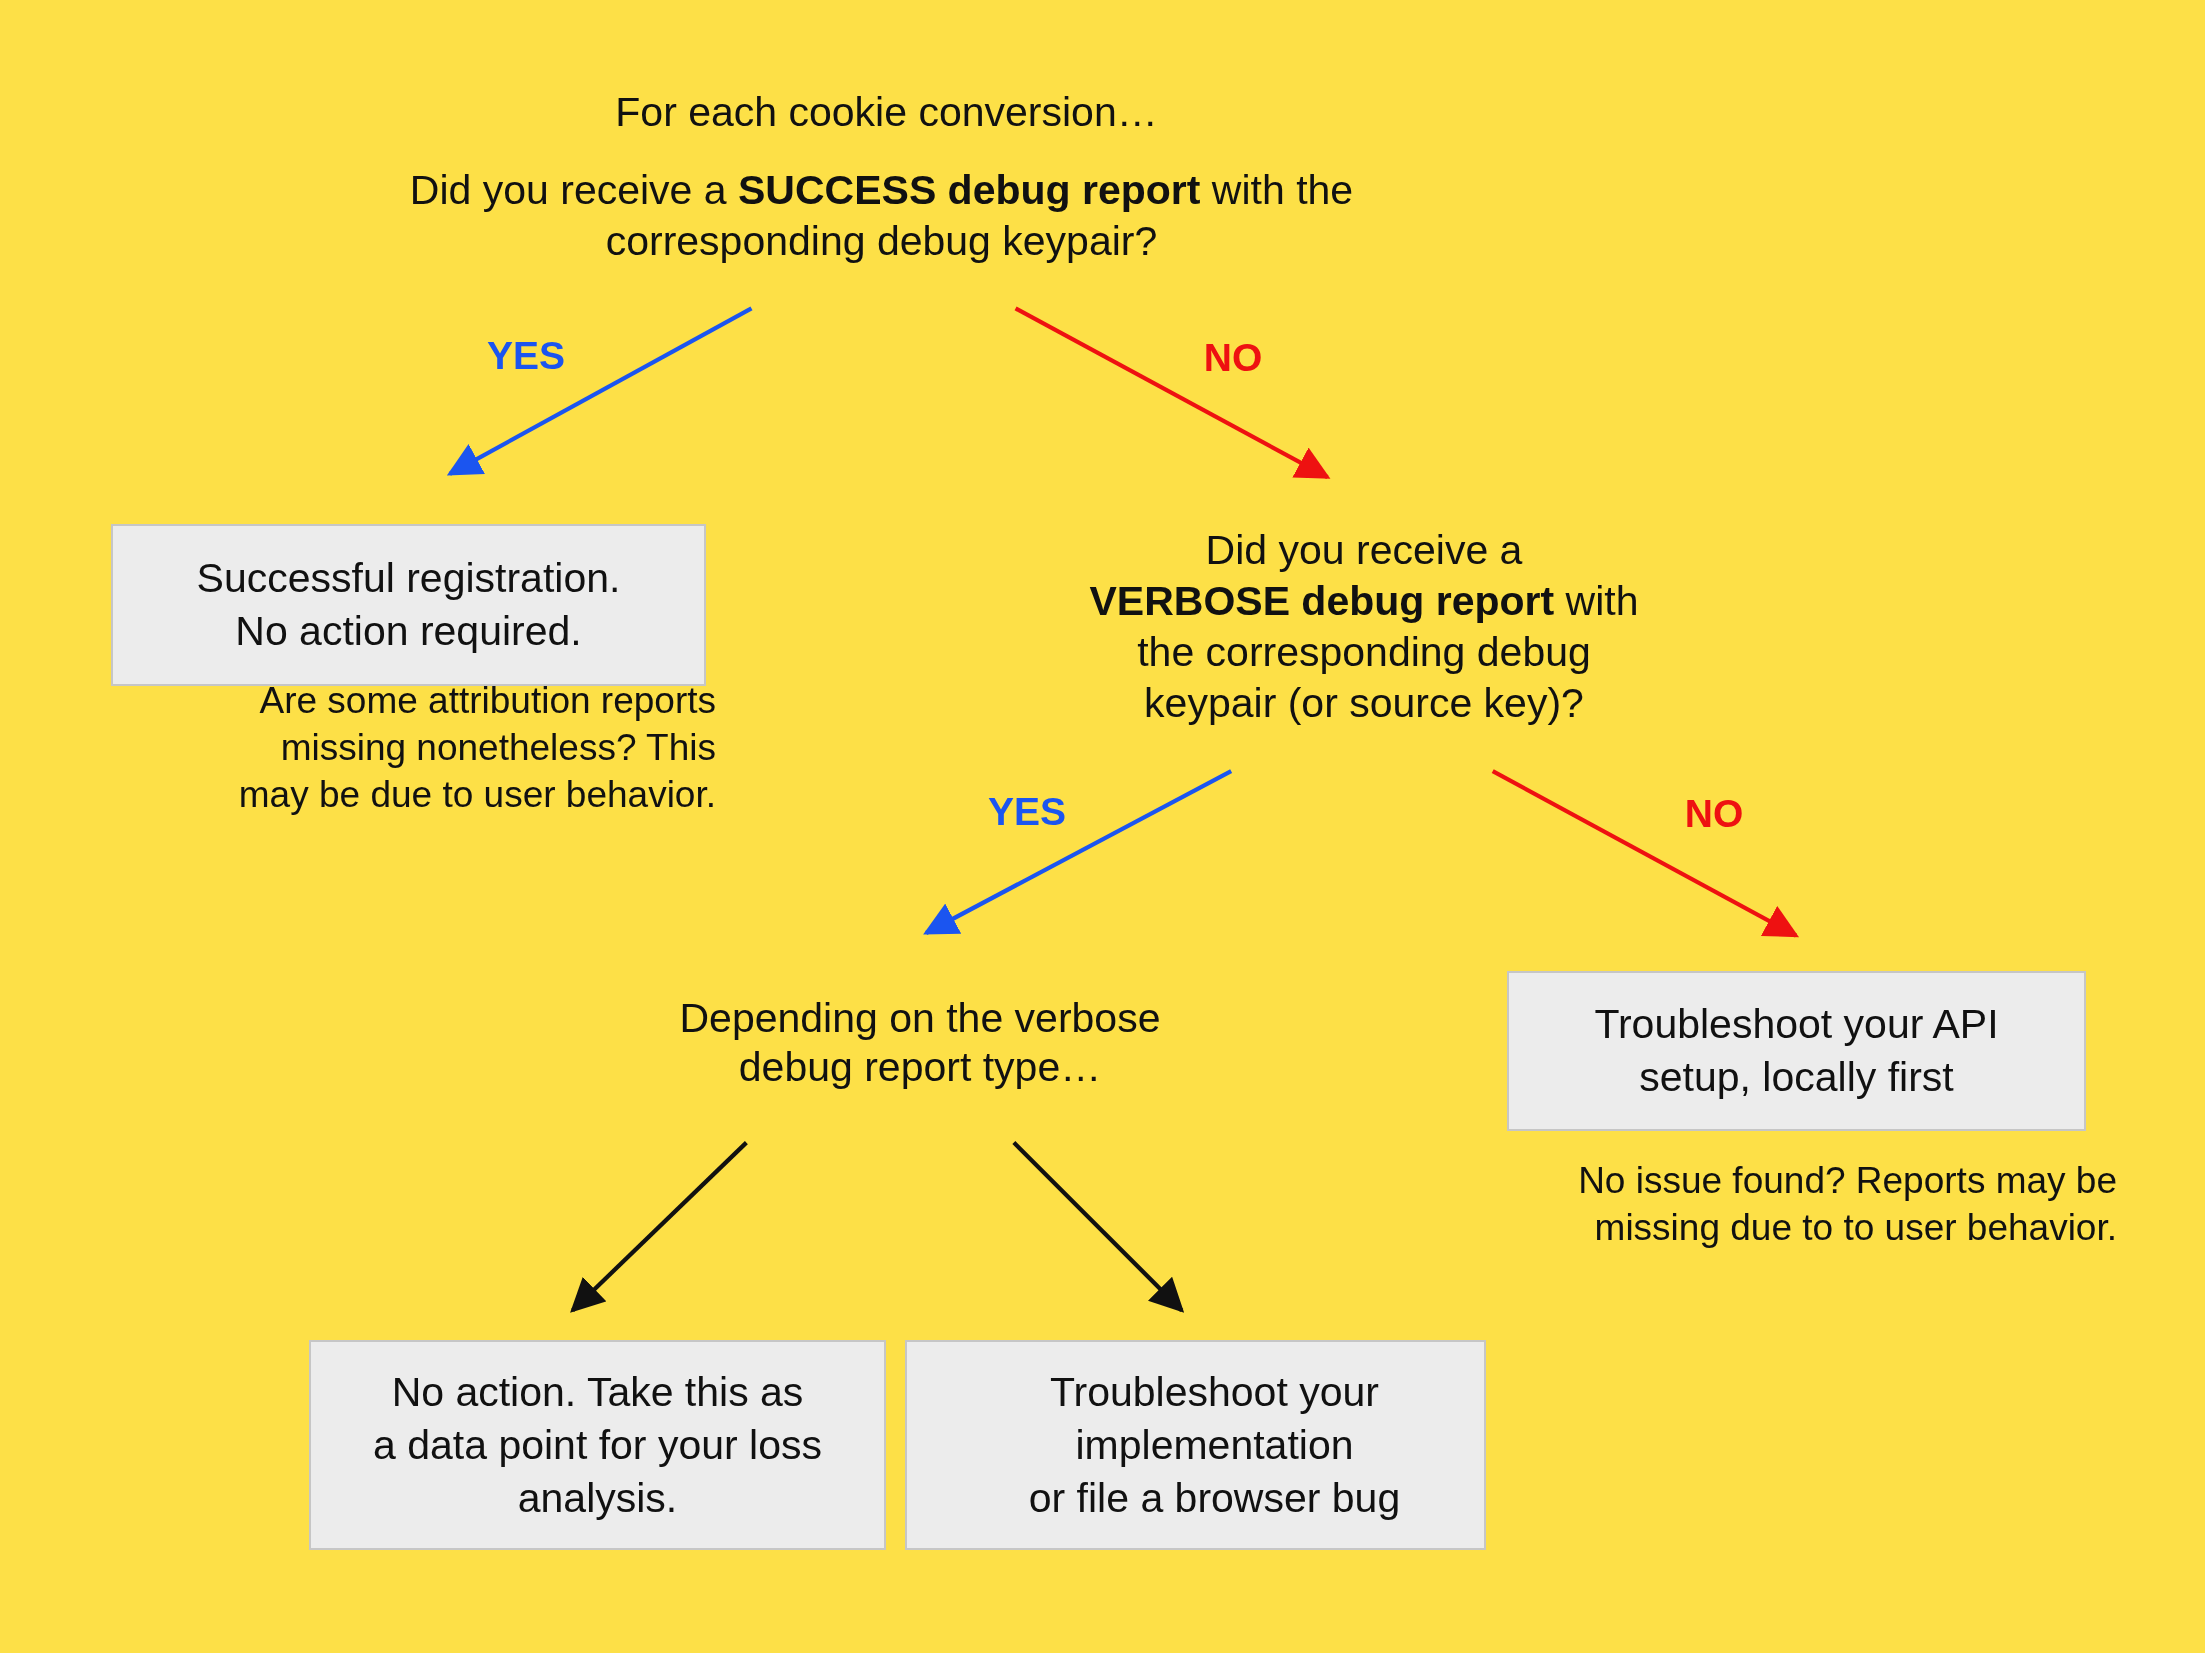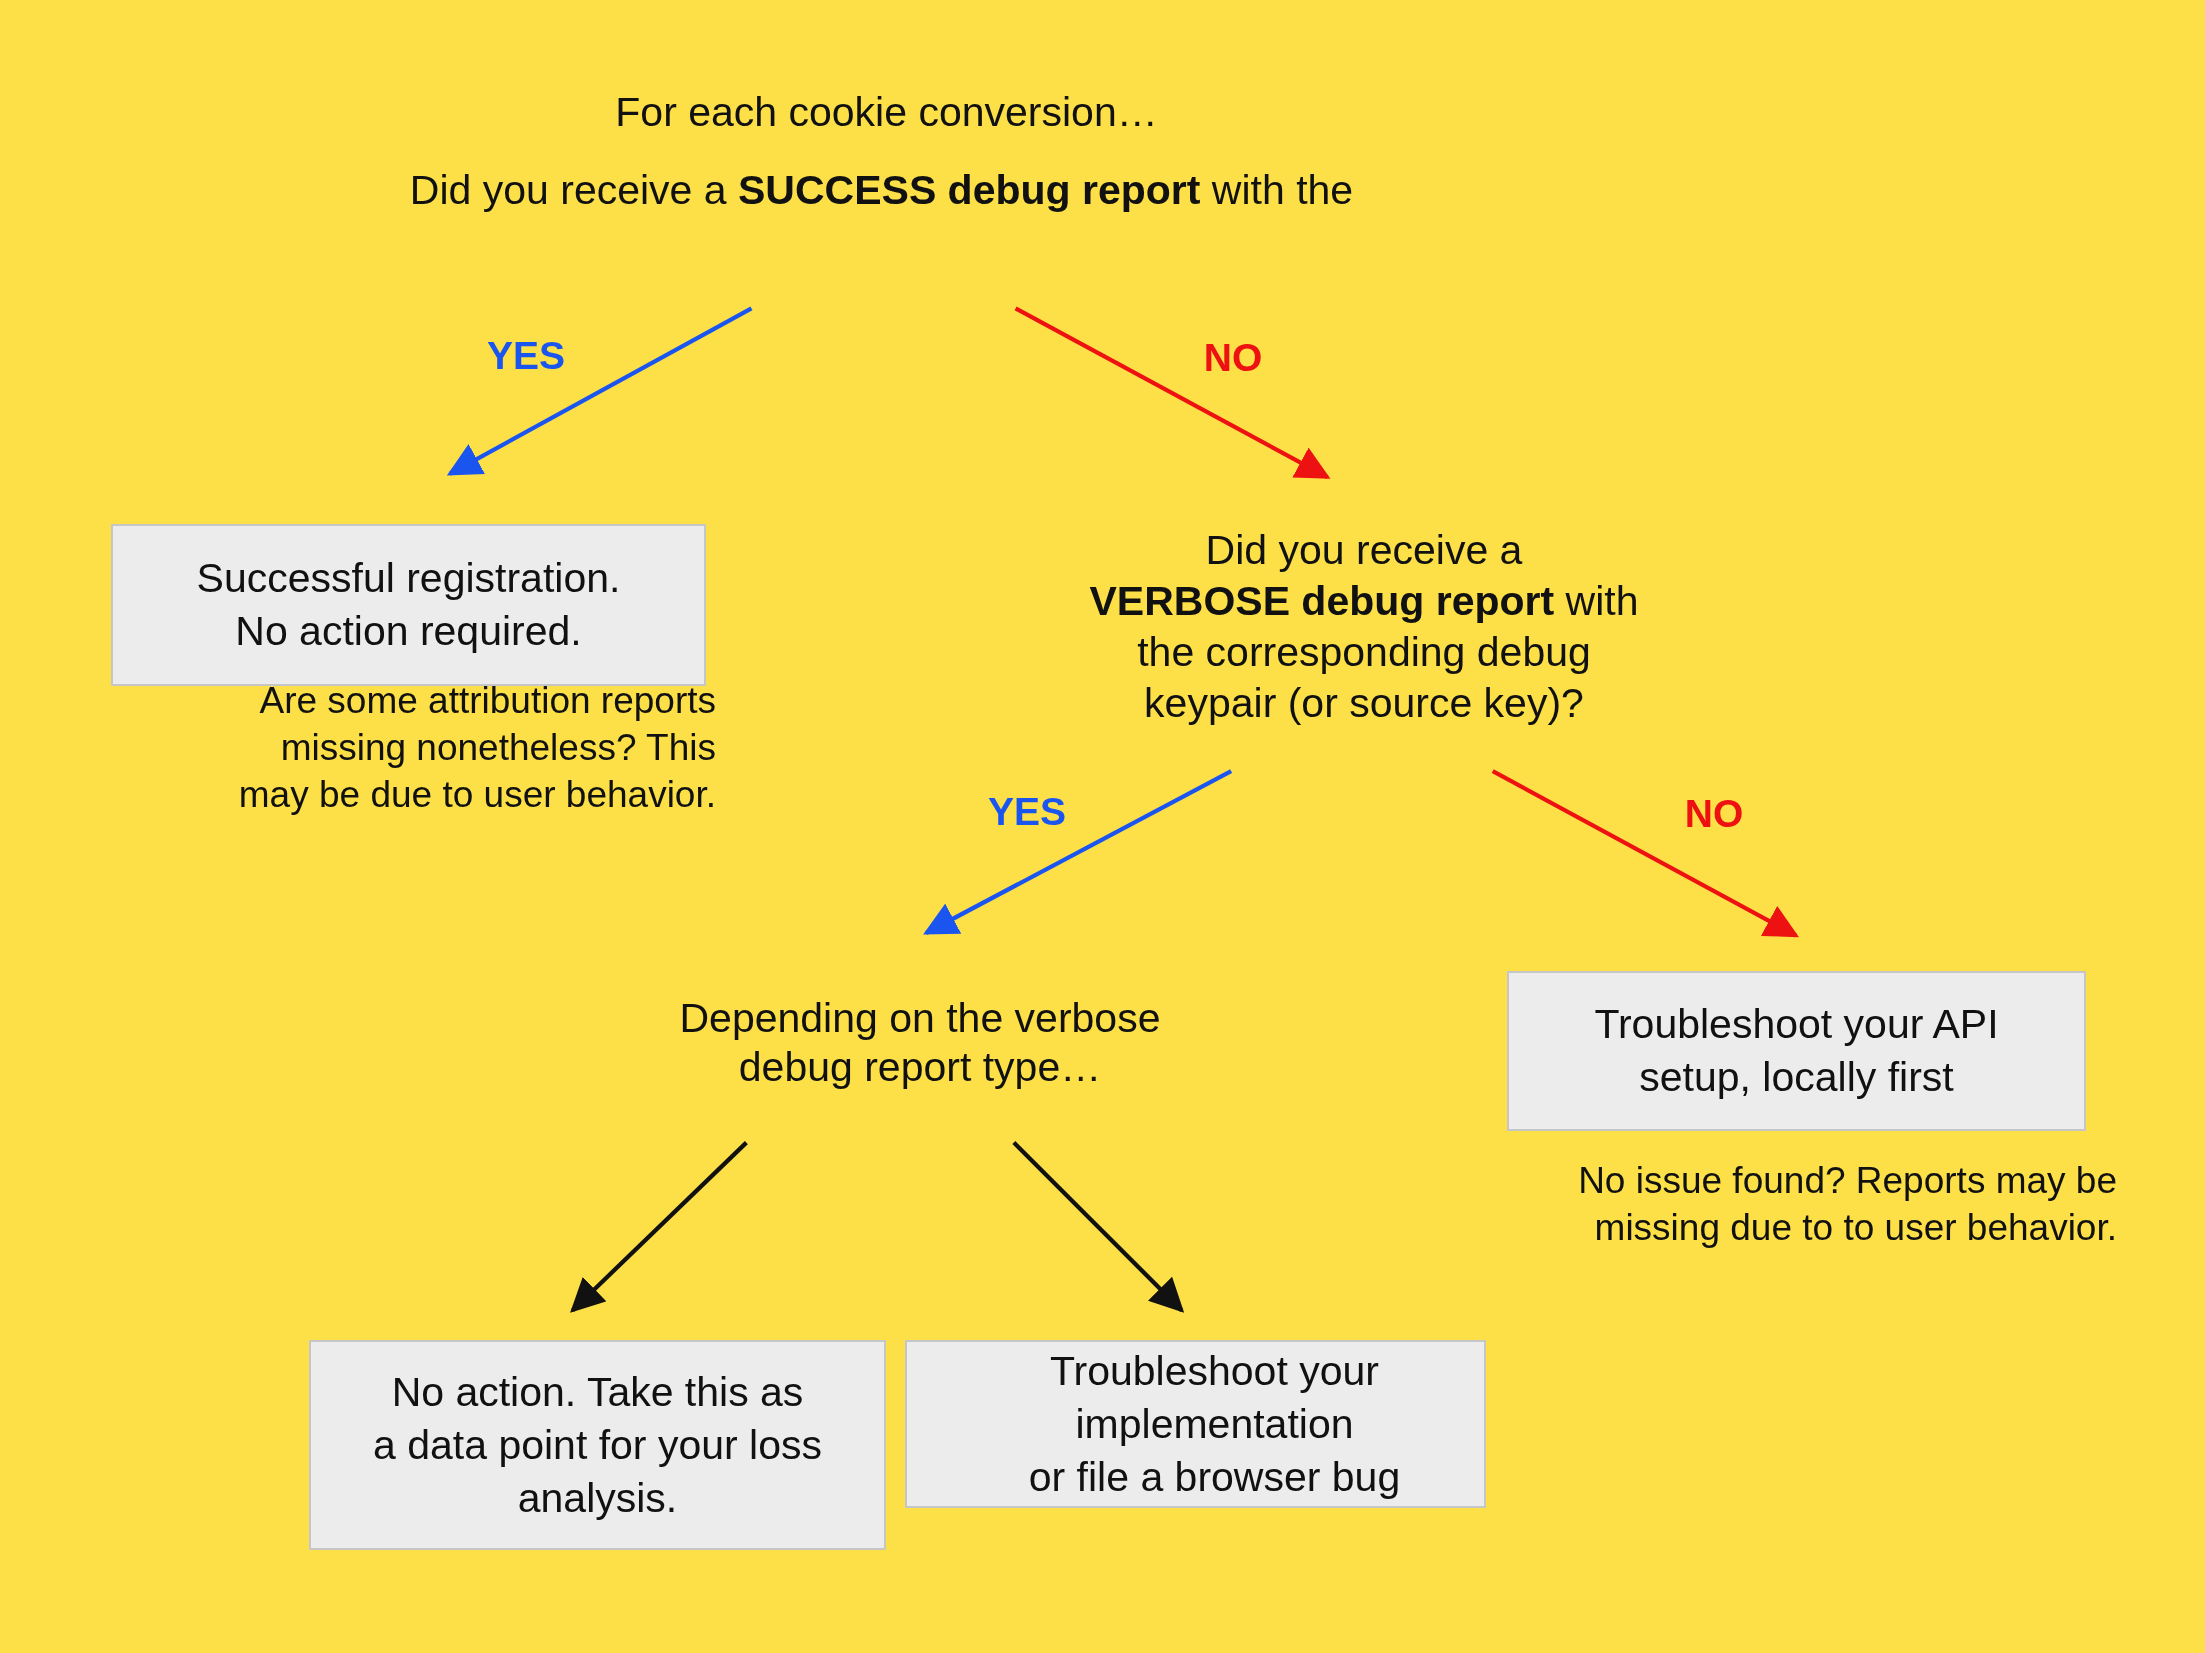--- a/index.html
+++ b/index.html
@@ -55,20 +55,21 @@
     <line class="arrow-blue" x1="1445" y1="905" x2="1087" y2="1095" marker-end="url(#head-blue)"></line>
     <line class="arrow-red" x1="1752" y1="905" x2="2108" y2="1098" marker-end="url(#head-red)"></line>
     <line class="arrow-black" x1="876" y1="1341" x2="672" y2="1538" marker-end="url(#head-black)"></line>
     <line class="arrow-black" x1="1190" y1="1341" x2="1387" y2="1538" marker-end="url(#head-black)"></line>
   </svg>
 
   <div class="abs title" style="left:290px;top:87px;width:1193px;">For each cookie conversion…</div>
 
   <div class="abs q" style="left:285px;top:165px;width:1193px;">
     <div class="ln"><span>Did you receive a </span><b>SUCCESS debug report</b><span> with the</span></div>
+    <div class="ln">corresponding debug keypair?</div>
   </div>
 
   <div class="abs branch-label yes" style="left:458px;top:330px;width:136px;">YES</div>
   <div class="abs branch-label no" style="left:1165px;top:332px;width:136px;">NO</div>
 
   <div class="abs gbox" style="left:111px;top:498px;width:595px;height:162px;margin-top:26px;">
     <div>Successful registration.</div>
     <div>No action required.</div>
   </div>
 
@@ -102,20 +103,20 @@
     <div>No issue found? Reports may be</div>
     <div>missing due to to user behavior.</div>
   </div>
 
   <div class="abs gbox" style="left:309px;top:1340px;width:577px;height:210px;">
     <div>No action. Take this as</div>
     <div>a data point for your loss</div>
     <div>analysis.</div>
   </div>
 
-  <div class="abs gbox" style="left:905px;top:1340px;width:581px;height:168px;padding-left:38px;">
+  <div class="abs gbox" style="left:905px;top:1340px;width:581px;height:210px;padding-left:38px;">
     <div>Troubleshoot your</div>
     <div>implementation</div>
     <div>or file a browser bug</div>
   </div>
 
 </div>
 
 
 </body></html>

